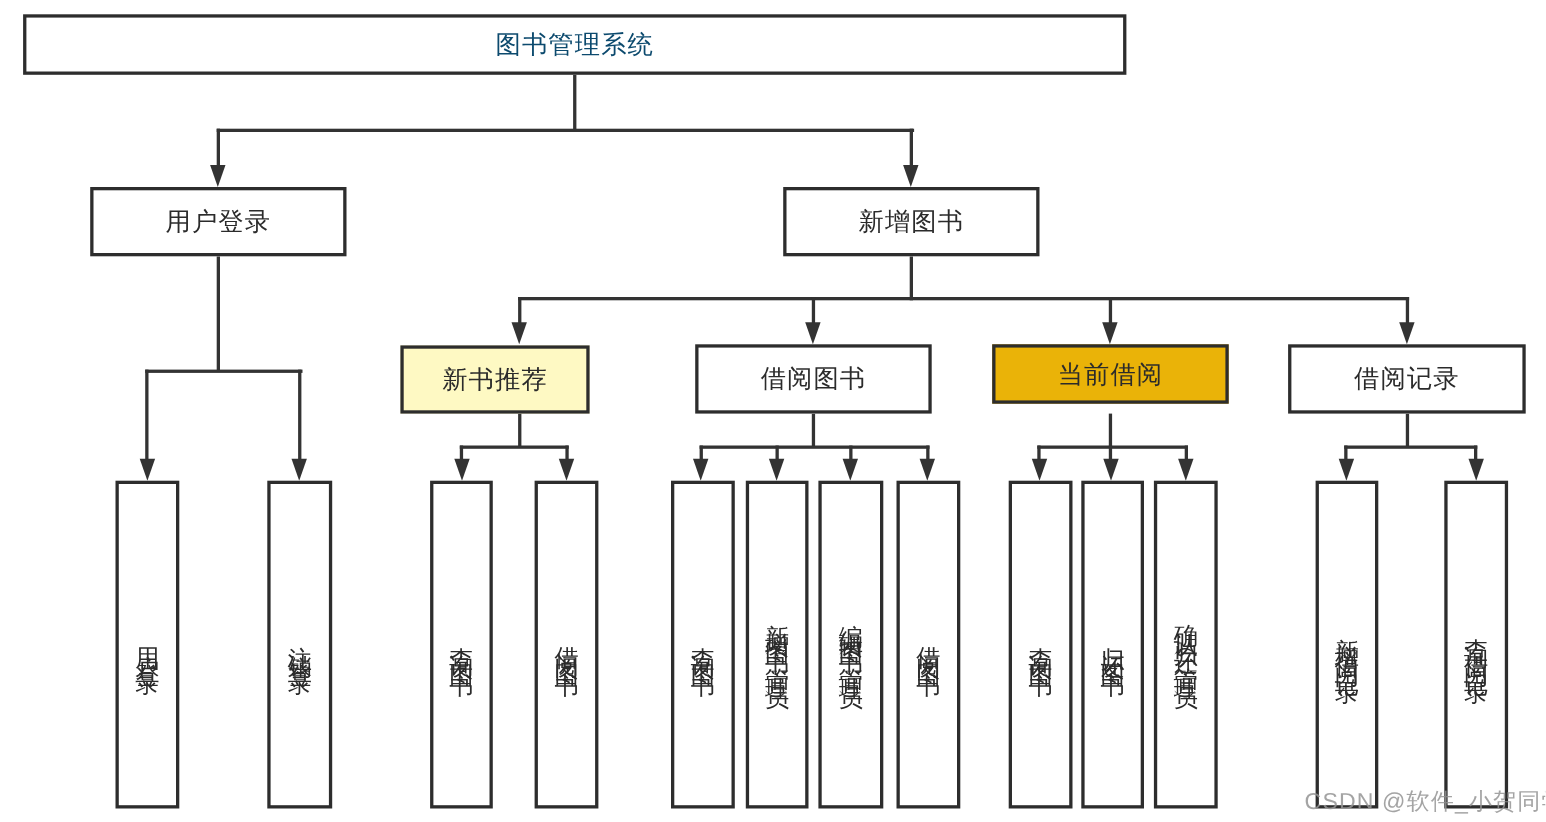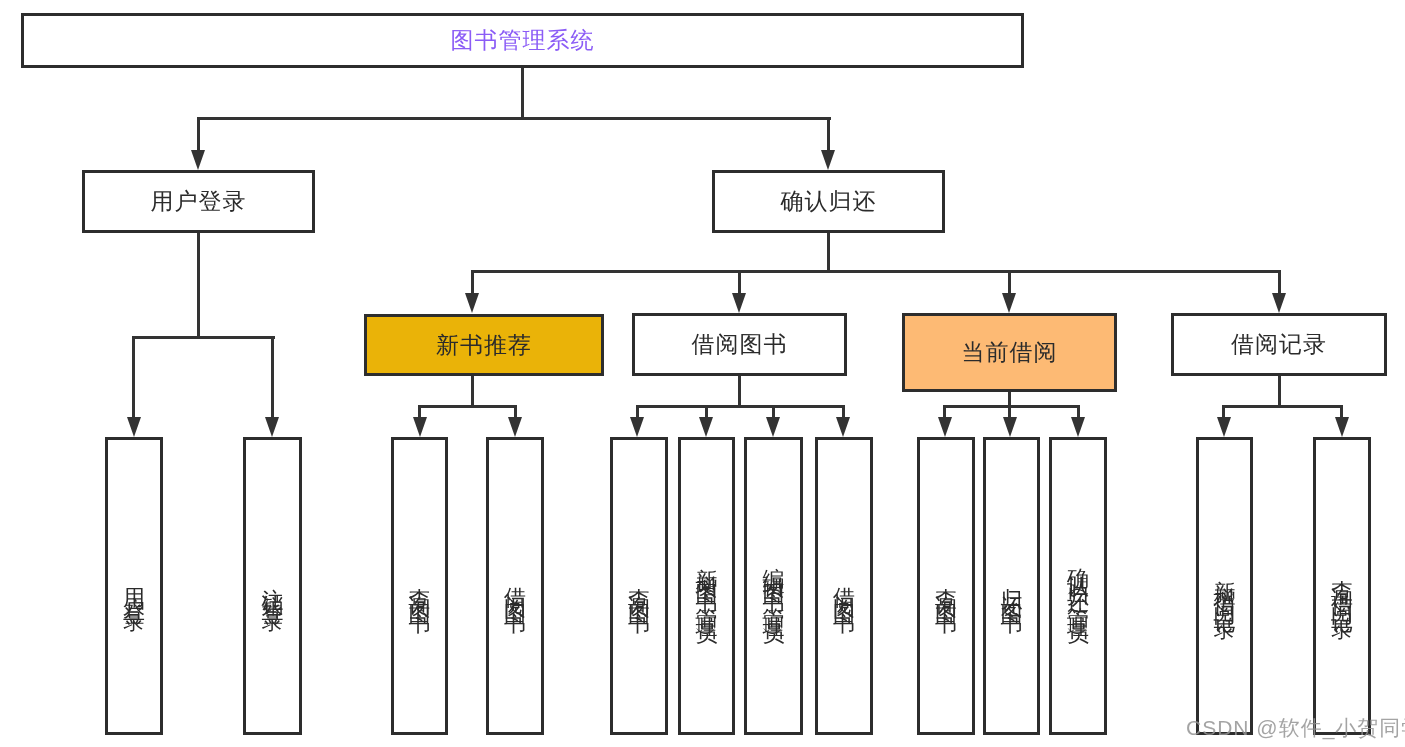--- a/index.html
+++ b/index.html
@@ -106,26 +106,26 @@
       <div class="arrow" style="left: 699px; top: 417px; border-top-color: rgb(51, 51, 51);"></div>
       <div class="arrow" style="left: 766px; top: 417px; border-top-color: rgb(51, 51, 51);"></div>
       <div class="arrow" style="left: 836px; top: 417px; border-top-color: rgb(51, 51, 51);"></div>
       <div class="arrow" style="left: 938px; top: 417px; border-top-color: rgb(51, 51, 51);"></div>
       <div class="arrow" style="left: 1003px; top: 417px; border-top-color: rgb(51, 51, 51);"></div>
       <div class="arrow" style="left: 1071px; top: 417px; border-top-color: rgb(51, 51, 51);"></div>
       <div class="arrow" style="left: 1217px; top: 417px; border-top-color: rgb(51, 51, 51);"></div>
       <div class="arrow" style="left: 1335px; top: 417px; border-top-color: rgb(51, 51, 51);"></div>
     </div>
   <div id="layer-nodes">
-      <div class="box" style="left: 21px; top: 13px; width: 1003px; height: 55px; border-color: rgb(45, 45, 45); background: rgb(255, 255, 255); color: #8b5cf6;">图书管理系统</div>
+      <div class="box" style="left: 21px; top: 13px; width: 1003px; height: 55px; border-color: rgb(45, 45, 45); background: rgb(255, 255, 255); color: #0c4a6e;">图书管理系统</div>
       <div class="box" style="left: 82px; top: 170px; width: 233px; height: 63px; border-color: rgb(45, 45, 45); background: rgb(255, 255, 255); color: rgb(43, 43, 43);">用户登录</div>
-      <div class="box" style="left: 712px; top: 170px; width: 233px; height: 63px; border-color: rgb(45, 45, 45); background: rgb(255, 255, 255); color: rgb(43, 43, 43);">确认归还</div>
-      <div class="box" style="left: 364px; top: 314px; width: 240px; height: 62px; border-color: rgb(45, 45, 45); background: #eab308; color: rgb(43, 43, 43);">新书推荐</div>
+      <div class="box" style="left: 712px; top: 170px; width: 233px; height: 63px; border-color: rgb(45, 45, 45); background: rgb(255, 255, 255); color: rgb(43, 43, 43);">新增图书</div>
+      <div class="box" style="left: 364px; top: 314px; width: 172px; height: 62px; border-color: rgb(45, 45, 45); background: #fef9c3; color: rgb(43, 43, 43);">新书推荐</div>
       <div class="box" style="left: 632px; top: 313px; width: 215px; height: 63px; border-color: rgb(45, 45, 45); background: rgb(255, 255, 255); color: rgb(43, 43, 43);">借阅图书</div>
-      <div class="box" style="left: 902px; top: 313px; width: 215px; height: 79px; border-color: rgb(45, 45, 45); background: #fdba74; color: rgb(43, 43, 43);">当前借阅</div>
+      <div class="box" style="left: 902px; top: 313px; width: 215px; height: 54px; border-color: rgb(45, 45, 45); background: #eab308; color: rgb(43, 43, 43);">当前借阅</div>
       <div class="box" style="left: 1171px; top: 313px; width: 216px; height: 63px; border-color: rgb(45, 45, 45); background: rgb(255, 255, 255); color: rgb(43, 43, 43);">借阅记录</div>
       <div class="box vertical" style="left: 105px; top: 437px; width: 58px; height: 298px; border-color: rgb(45, 45, 45); background: rgb(255, 255, 255); color: rgb(43, 43, 43);">用户登录</div>
       <div class="box vertical" style="left: 243px; top: 437px; width: 59px; height: 298px; border-color: rgb(45, 45, 45); background: rgb(255, 255, 255); color: rgb(43, 43, 43);">注销登录</div>
       <div class="box vertical" style="left: 391px; top: 437px; width: 57px; height: 298px; border-color: rgb(45, 45, 45); background: rgb(255, 255, 255); color: rgb(43, 43, 43);">查询图书</div>
       <div class="box vertical" style="left: 486px; top: 437px; width: 58px; height: 298px; border-color: rgb(45, 45, 45); background: rgb(255, 255, 255); color: rgb(43, 43, 43);">借阅图书</div>
       <div class="box vertical" style="left: 610px; top: 437px; width: 58px; height: 298px; border-color: rgb(45, 45, 45); background: rgb(255, 255, 255); color: rgb(43, 43, 43);">查询图书</div>
       <div class="box vertical" style="left: 678px; top: 437px; width: 57px; height: 298px; border-color: rgb(45, 45, 45); background: rgb(255, 255, 255); color: rgb(43, 43, 43);">新增图书（管理员）</div>
       <div class="box vertical" style="left: 744px; top: 437px; width: 59px; height: 298px; border-color: rgb(45, 45, 45); background: rgb(255, 255, 255); color: rgb(43, 43, 43);">编辑图书（管理员）</div>
       <div class="box vertical" style="left: 815px; top: 437px; width: 58px; height: 298px; border-color: rgb(45, 45, 45); background: rgb(255, 255, 255); color: rgb(43, 43, 43);">借阅图书</div>
       <div class="box vertical" style="left: 917px; top: 437px; width: 58px; height: 298px; border-color: rgb(45, 45, 45); background: rgb(255, 255, 255); color: rgb(43, 43, 43);">查询图书</div>

